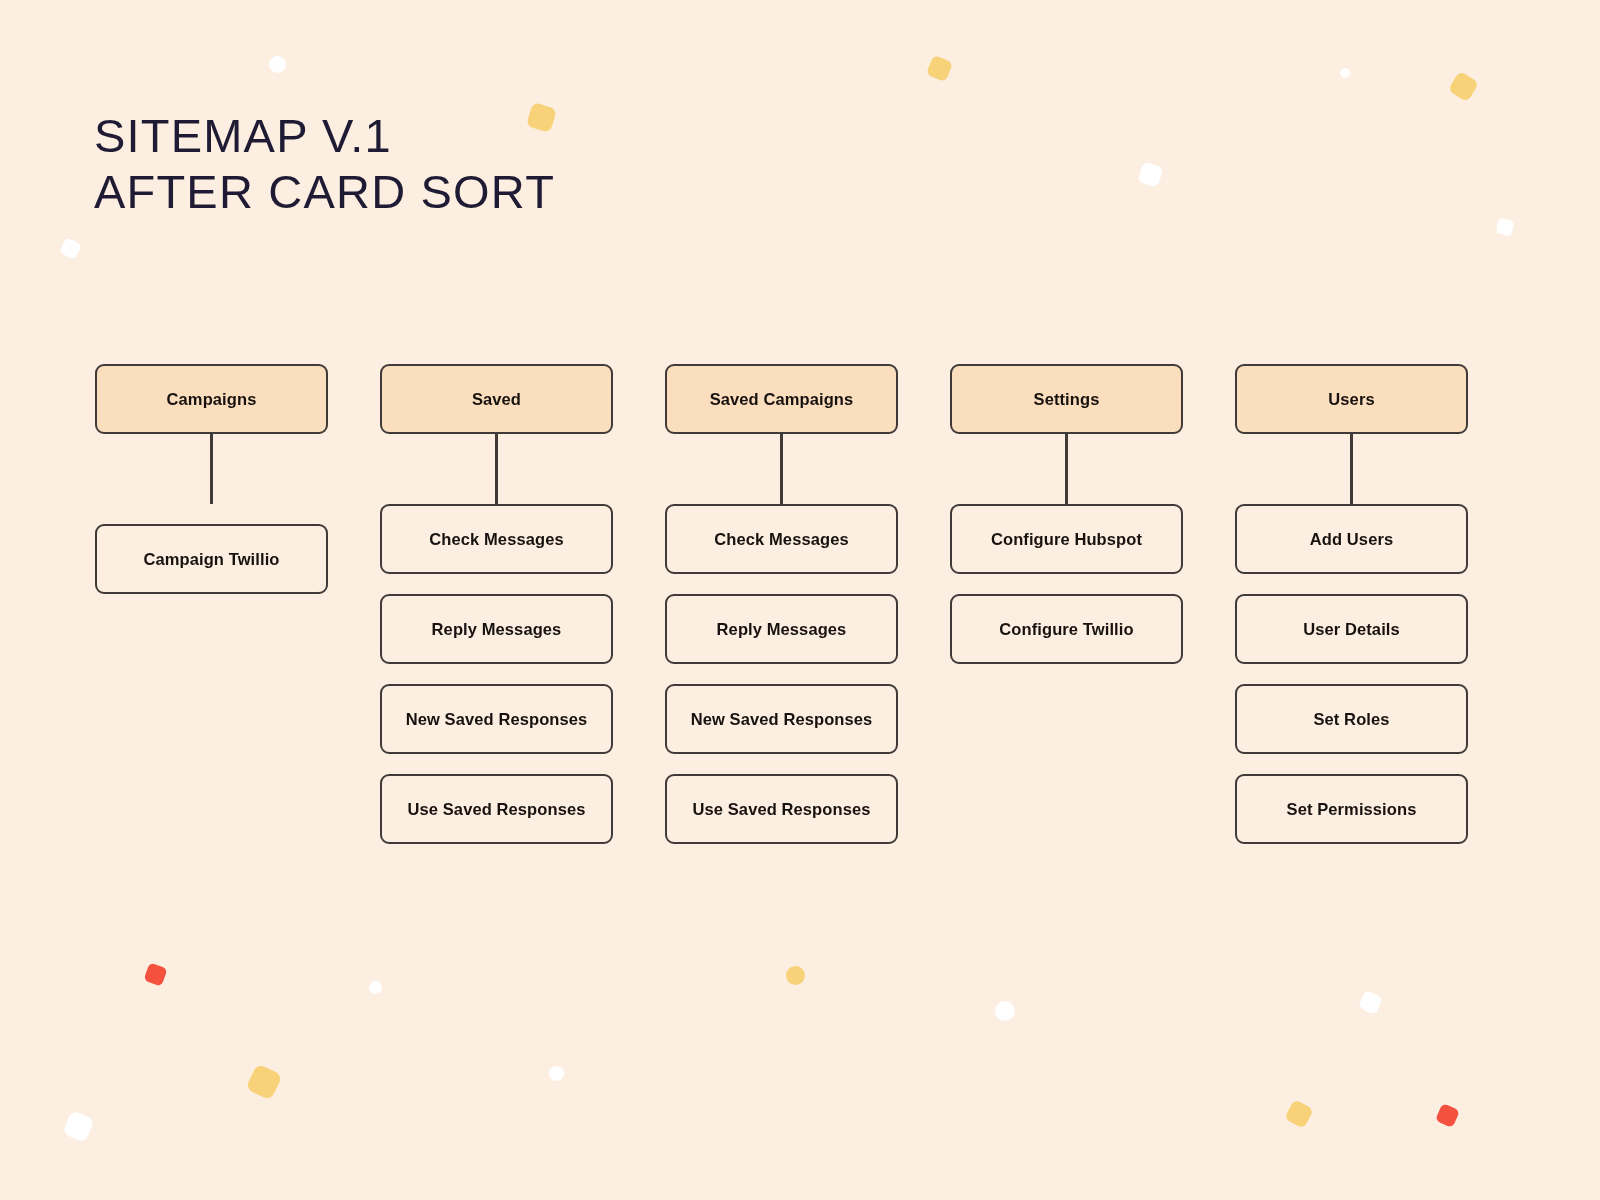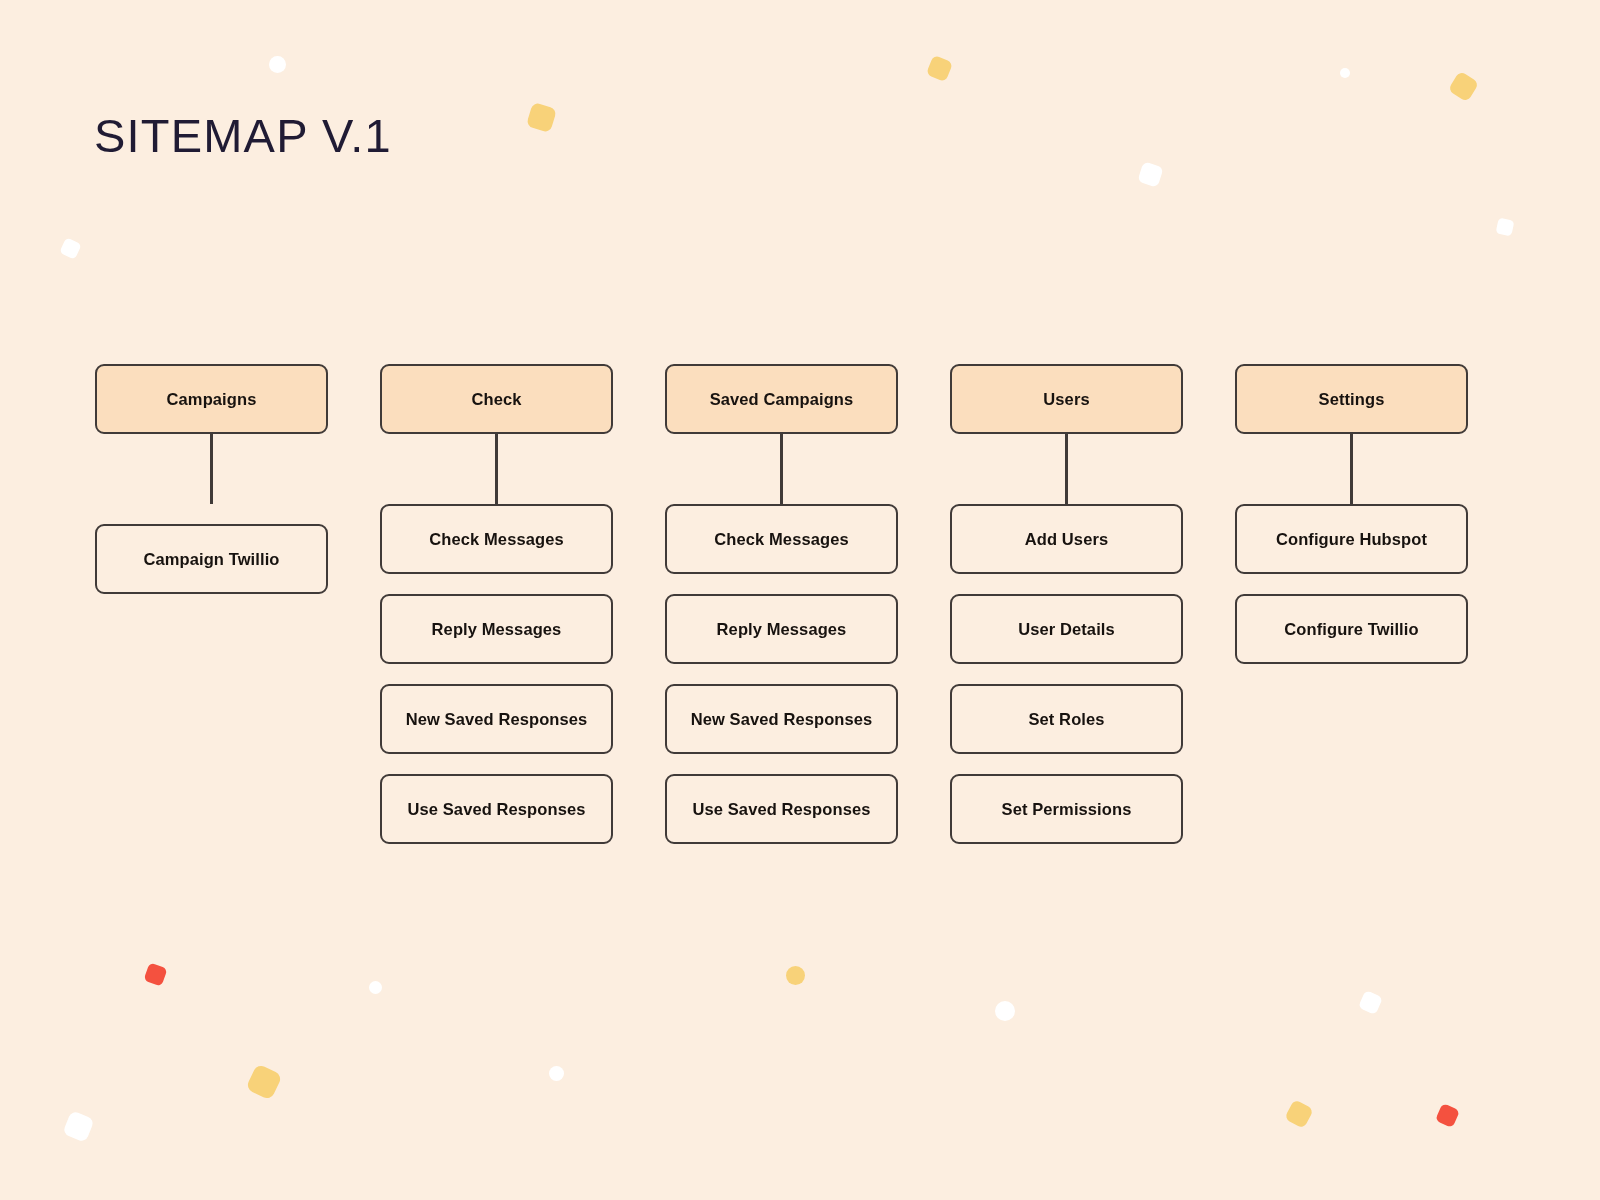--- a/index.html
+++ b/index.html
@@ -135,31 +135,32 @@
       <div class="confetti c-square" style="left: 1361px; top: 993px; width: 19px; height: 19px; background: rgb(255, 255, 255); transform: rotate(24deg);"></div>
       <div class="confetti c-circle" style="left: 549px; top: 1066px; width: 15px; height: 15px; background: rgb(255, 255, 255);"></div>
       <div class="confetti c-square" style="left: 250px; top: 1068px; width: 28px; height: 28px; background: rgb(248, 210, 121); transform: rotate(26deg);"></div>
       <div class="confetti c-square" style="left: 66px; top: 1114px; width: 25px; height: 25px; background: rgb(255, 255, 255); transform: rotate(22deg);"></div>
       <div class="confetti c-square" style="left: 1288px; top: 1103px; width: 22px; height: 22px; background: rgb(248, 210, 121); transform: rotate(28deg);"></div>
       <div class="confetti c-square" style="left: 1438px; top: 1106px; width: 19px; height: 19px; background: rgb(244, 81, 63); transform: rotate(24deg);"></div>
     </div>
 
   <div class="title-block">
     <div class="title-line">SITEMAP V.1</div>
+    <div class="title-line">AFTER CARD SORT</div>
   </div>
 
   <div class="sitemap" id="sitemap">
       <div class="column">
         <div class="node root">Campaigns</div>
         <div class="connector"></div>
         <div class="child-gap"></div>
         <div class="node">Campaign Twillio</div>
       </div>
       <div class="column">
-        <div class="node root">Check</div>
+        <div class="node root">Saved</div>
         <div class="connector"></div>
         <div class="node">Check Messages</div>
         <div class="child-gap"></div>
         <div class="node">Reply Messages</div>
         <div class="child-gap"></div>
         <div class="node">New Saved Responses</div>
         <div class="child-gap"></div>
         <div class="node">Use Saved Responses</div>
       </div>
       <div class="column">
@@ -167,32 +168,32 @@
         <div class="connector"></div>
         <div class="node">Check Messages</div>
         <div class="child-gap"></div>
         <div class="node">Reply Messages</div>
         <div class="child-gap"></div>
         <div class="node">New Saved Responses</div>
         <div class="child-gap"></div>
         <div class="node">Use Saved Responses</div>
       </div>
       <div class="column">
+        <div class="node root">Settings</div>
+        <div class="connector"></div>
+        <div class="node">Configure Hubspot</div>
+        <div class="child-gap"></div>
+        <div class="node">Configure Twillio</div>
+      </div>
+      <div class="column">
         <div class="node root">Users</div>
         <div class="connector"></div>
         <div class="node">Add Users</div>
         <div class="child-gap"></div>
         <div class="node">User Details</div>
         <div class="child-gap"></div>
         <div class="node">Set Roles</div>
         <div class="child-gap"></div>
         <div class="node">Set Permissions</div>
       </div>
-      <div class="column">
-        <div class="node root">Settings</div>
-        <div class="connector"></div>
-        <div class="node">Configure Hubspot</div>
-        <div class="child-gap"></div>
-        <div class="node">Configure Twillio</div>
-      </div>
     </div>
 
 </div>
 
 </body></html>

